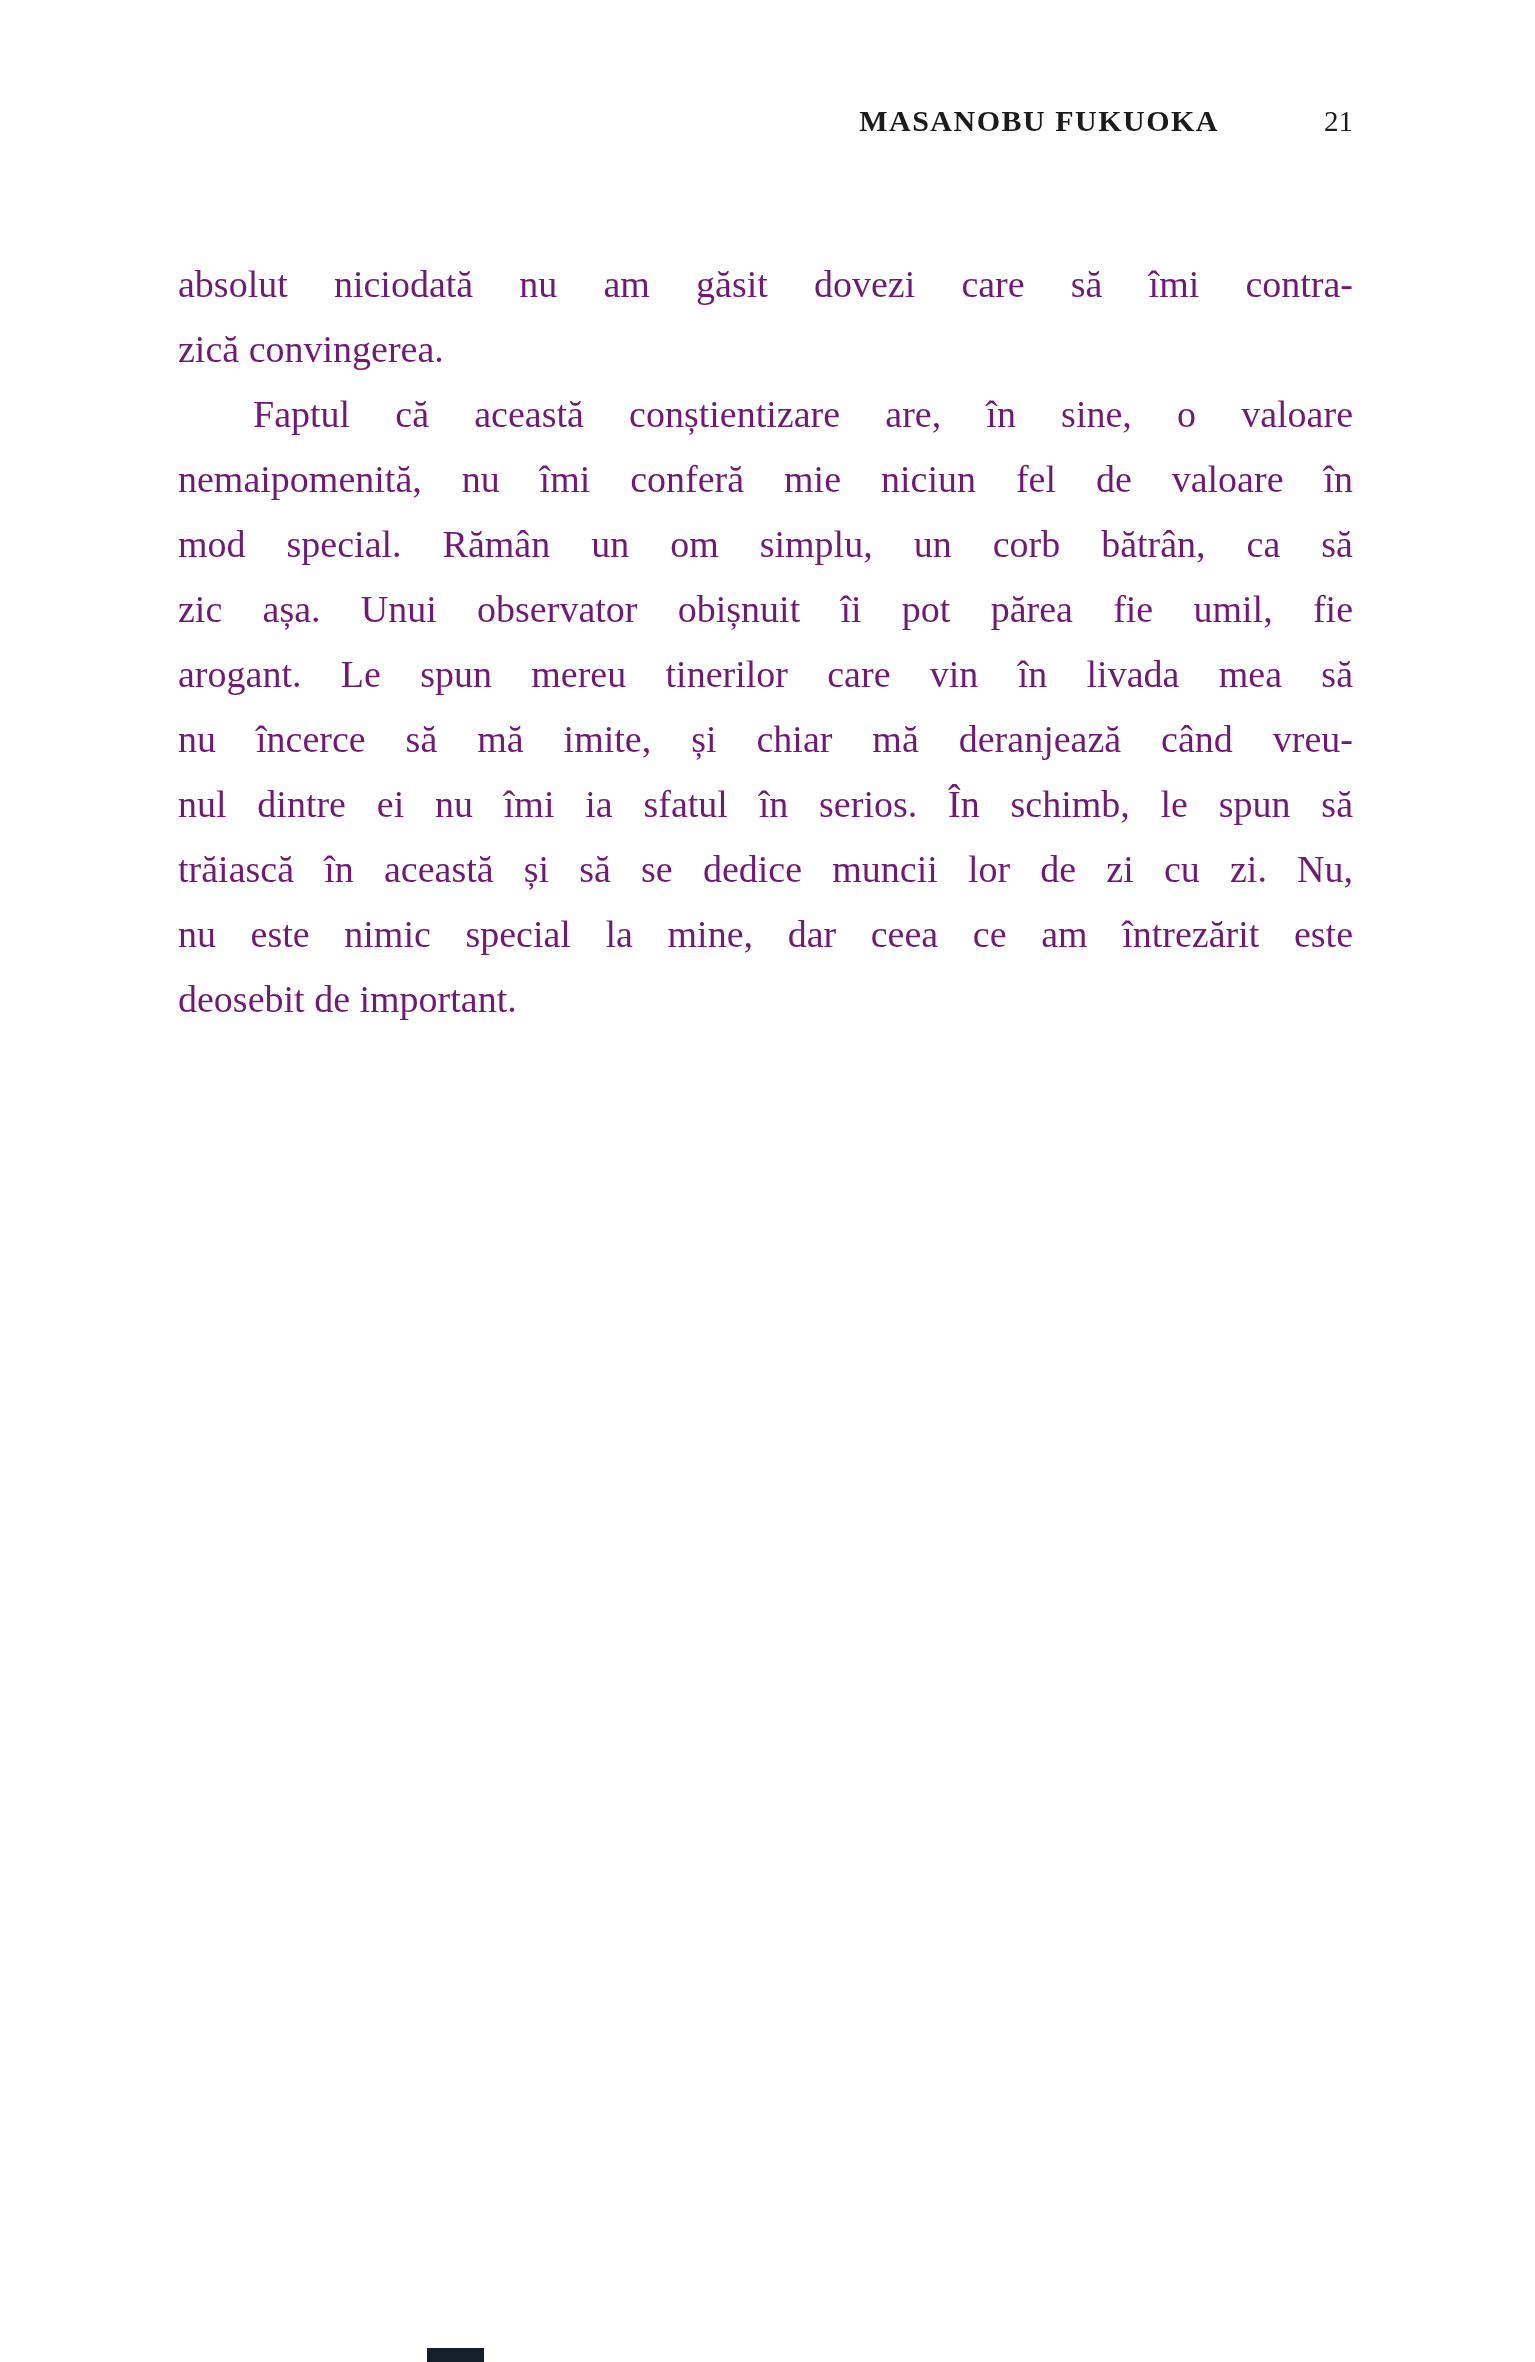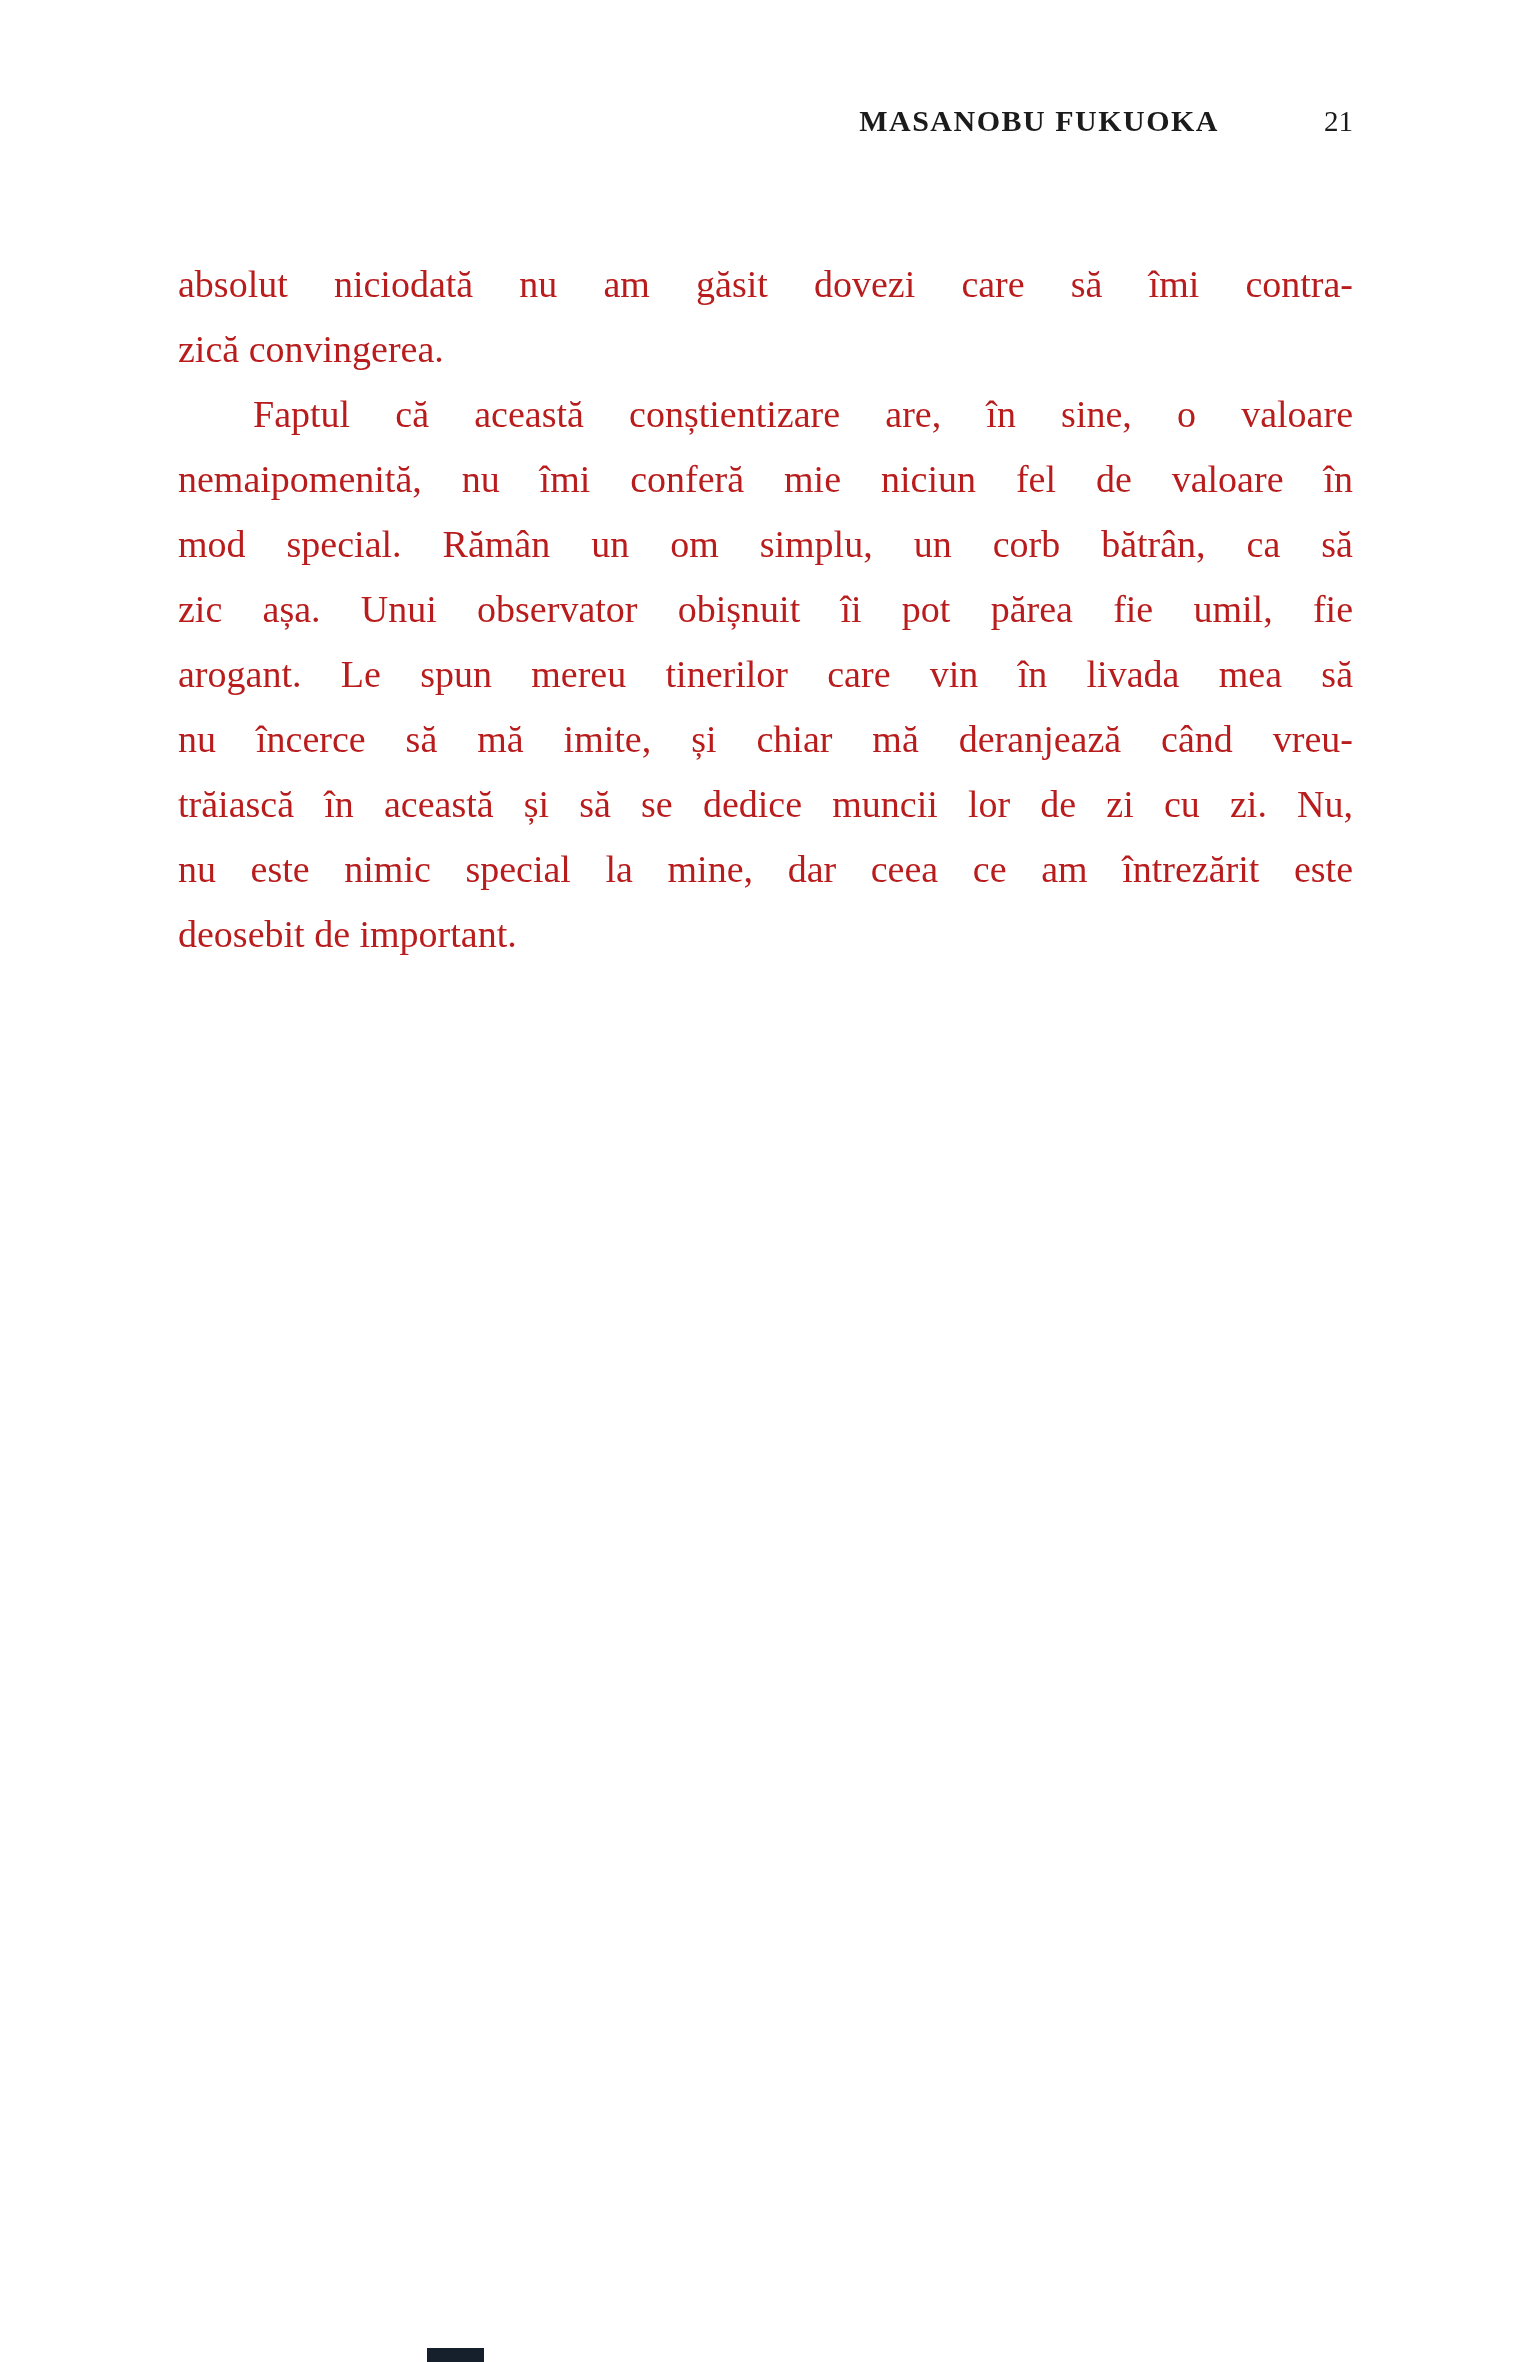--- a/index.html
+++ b/index.html
@@ -37,21 +37,21 @@
     margin-left: 105px;
     color: #1b1b1b;
   }
   .text-block {
     position: absolute;
     top: 252px;
     left: 178px;
     width: 1175px;
     font-size: 38px;
     line-height: 65px;
-    color: #b91c1c;
+    color: #701a75;
   }
   .paragraph {
     margin: 0;
   }
   .line {
     text-align: justify;
     text-align-last: justify;
     white-space: normal;
     overflow: hidden;
     height: 65px;
@@ -85,20 +85,21 @@
         <div class="line">absolut niciodată nu am găsit dovezi care să îmi contra-</div>
         <div class="line last">zică convingerea.</div>
       </div>
       <div class="paragraph">
         <div class="line indent">Faptul că această conștientizare are, în sine, o valoare</div>
         <div class="line">nemaipomenită, nu îmi conferă mie niciun fel de valoare în</div>
         <div class="line">mod special. Rămân un om simplu, un corb bătrân, ca să</div>
         <div class="line">zic așa. Unui observator obișnuit îi pot părea fie umil, fie</div>
         <div class="line">arogant. Le spun mereu tinerilor care vin în livada mea să</div>
         <div class="line">nu încerce să mă imite, și chiar mă deranjează când vreu-</div>
+        <div class="line">nul dintre ei nu îmi ia sfatul în serios. În schimb, le spun să</div>
         <div class="line">trăiască în această și să se dedice muncii lor de zi cu zi. Nu,</div>
         <div class="line">nu este nimic special la mine, dar ceea ce am întrezărit este</div>
         <div class="line last">deosebit de important.</div>
       </div>
     </div>
 
   <div class="scan-artifact" style="background: rgb(22, 32, 44);"></div>
 
 </div>
 

